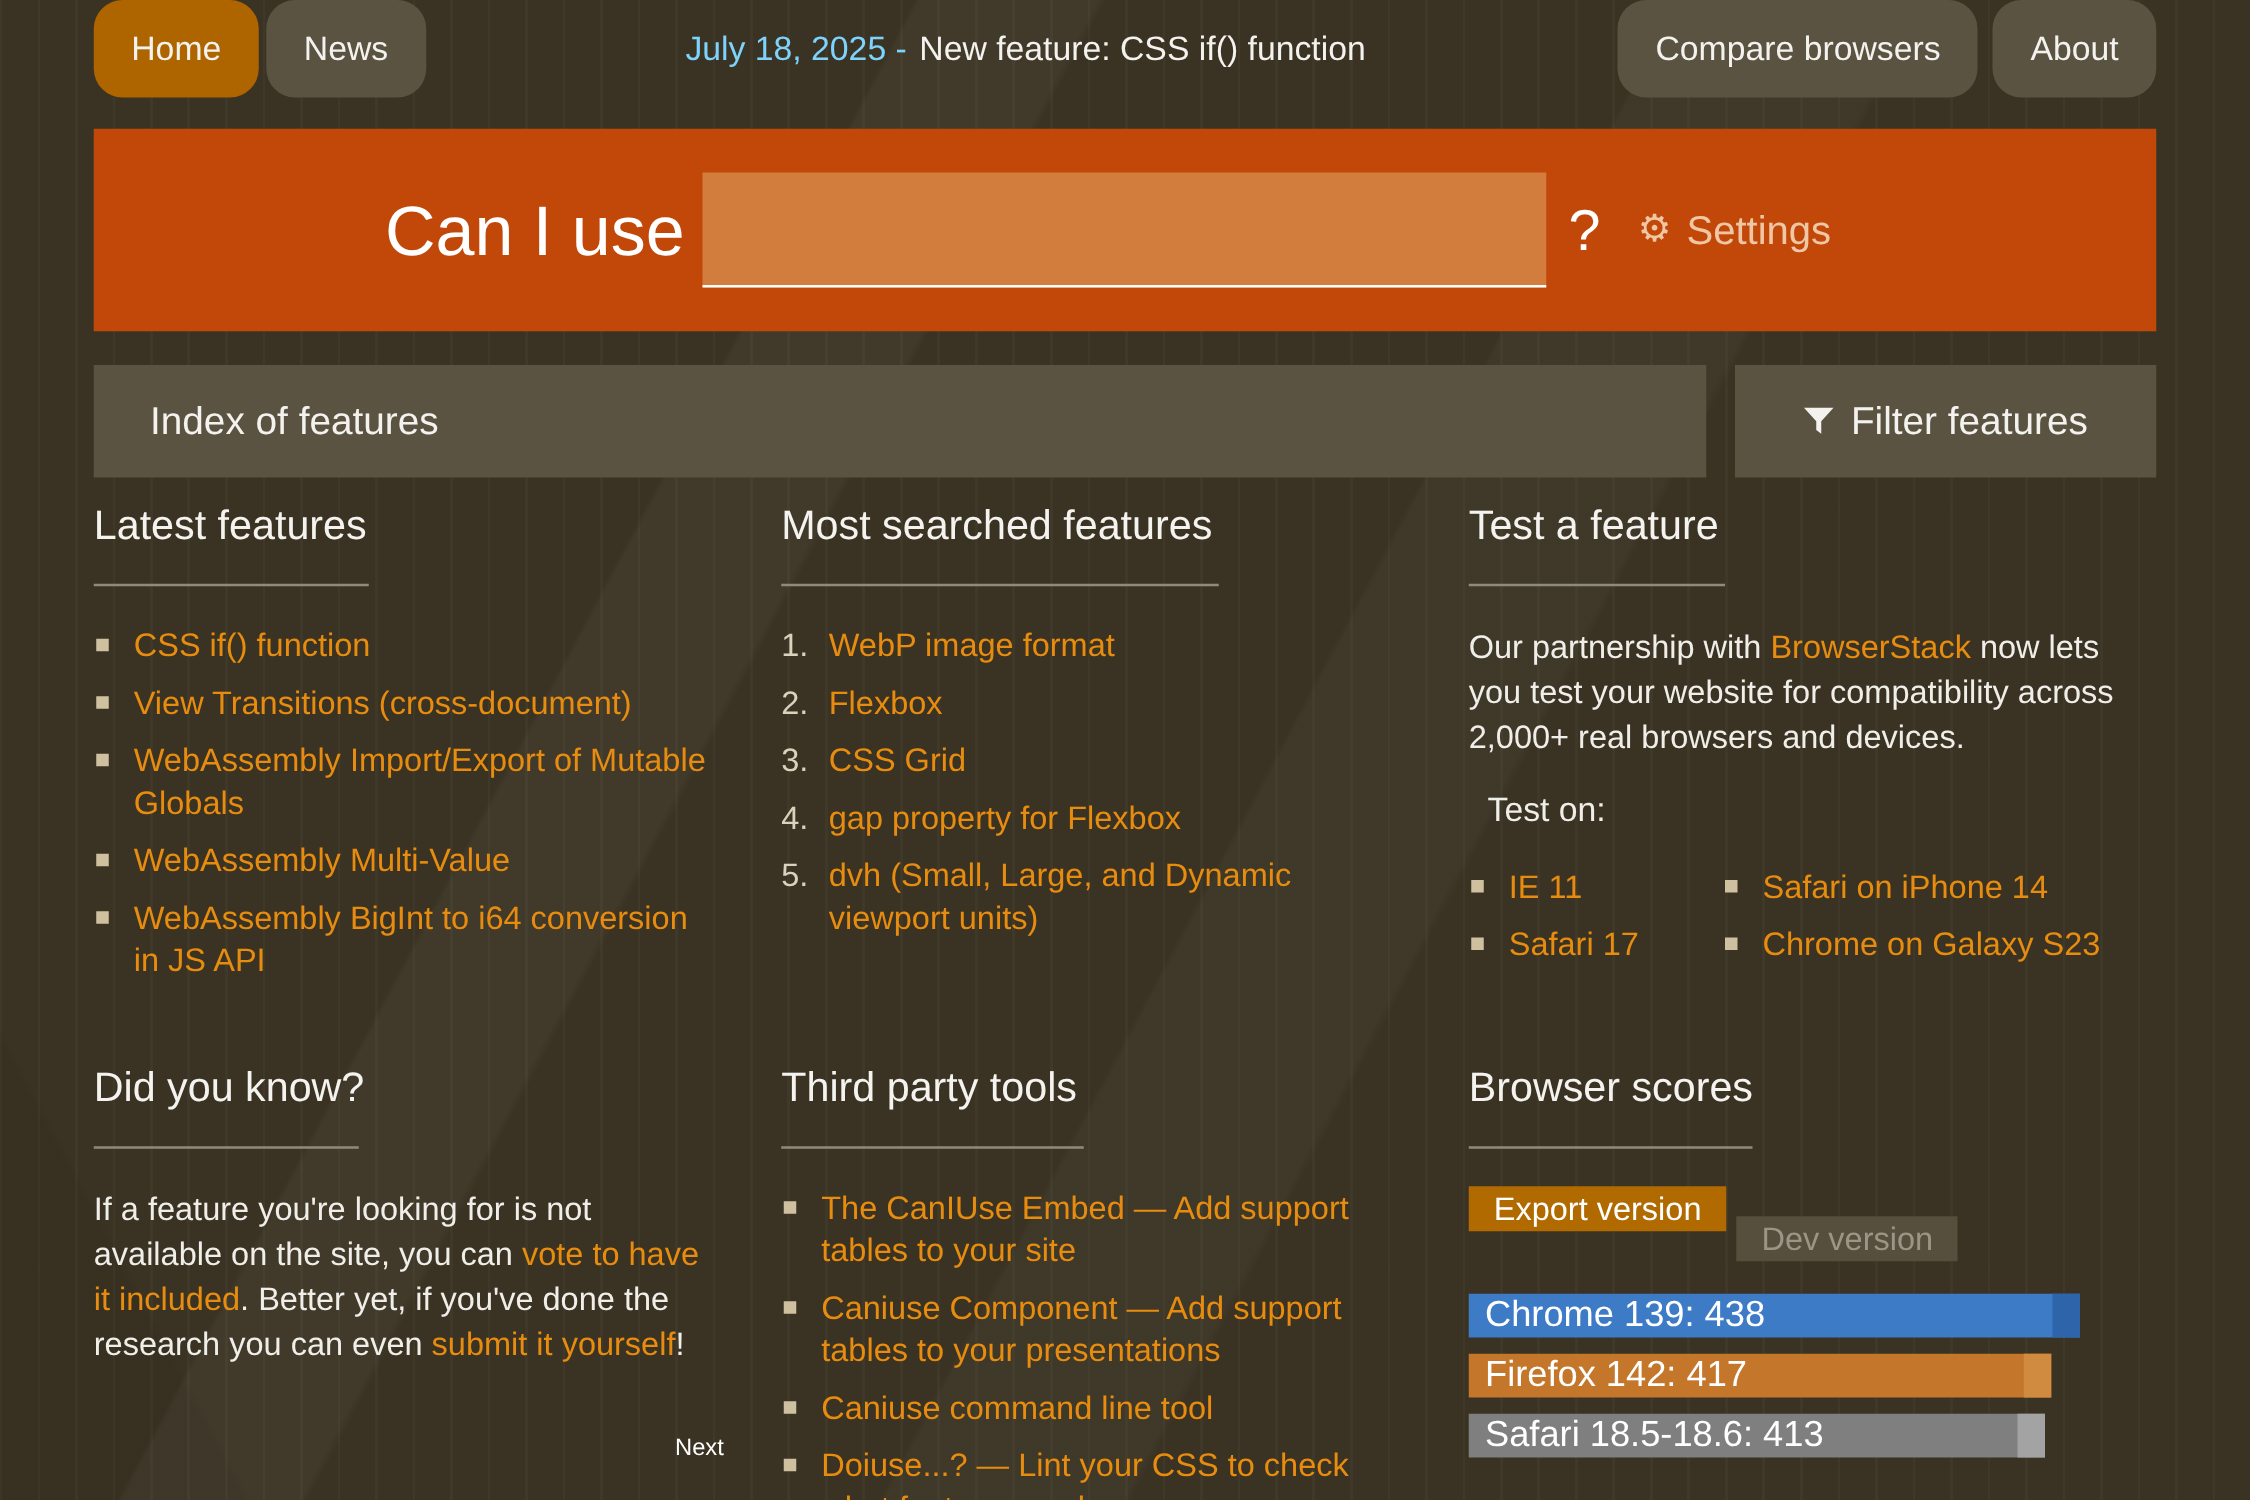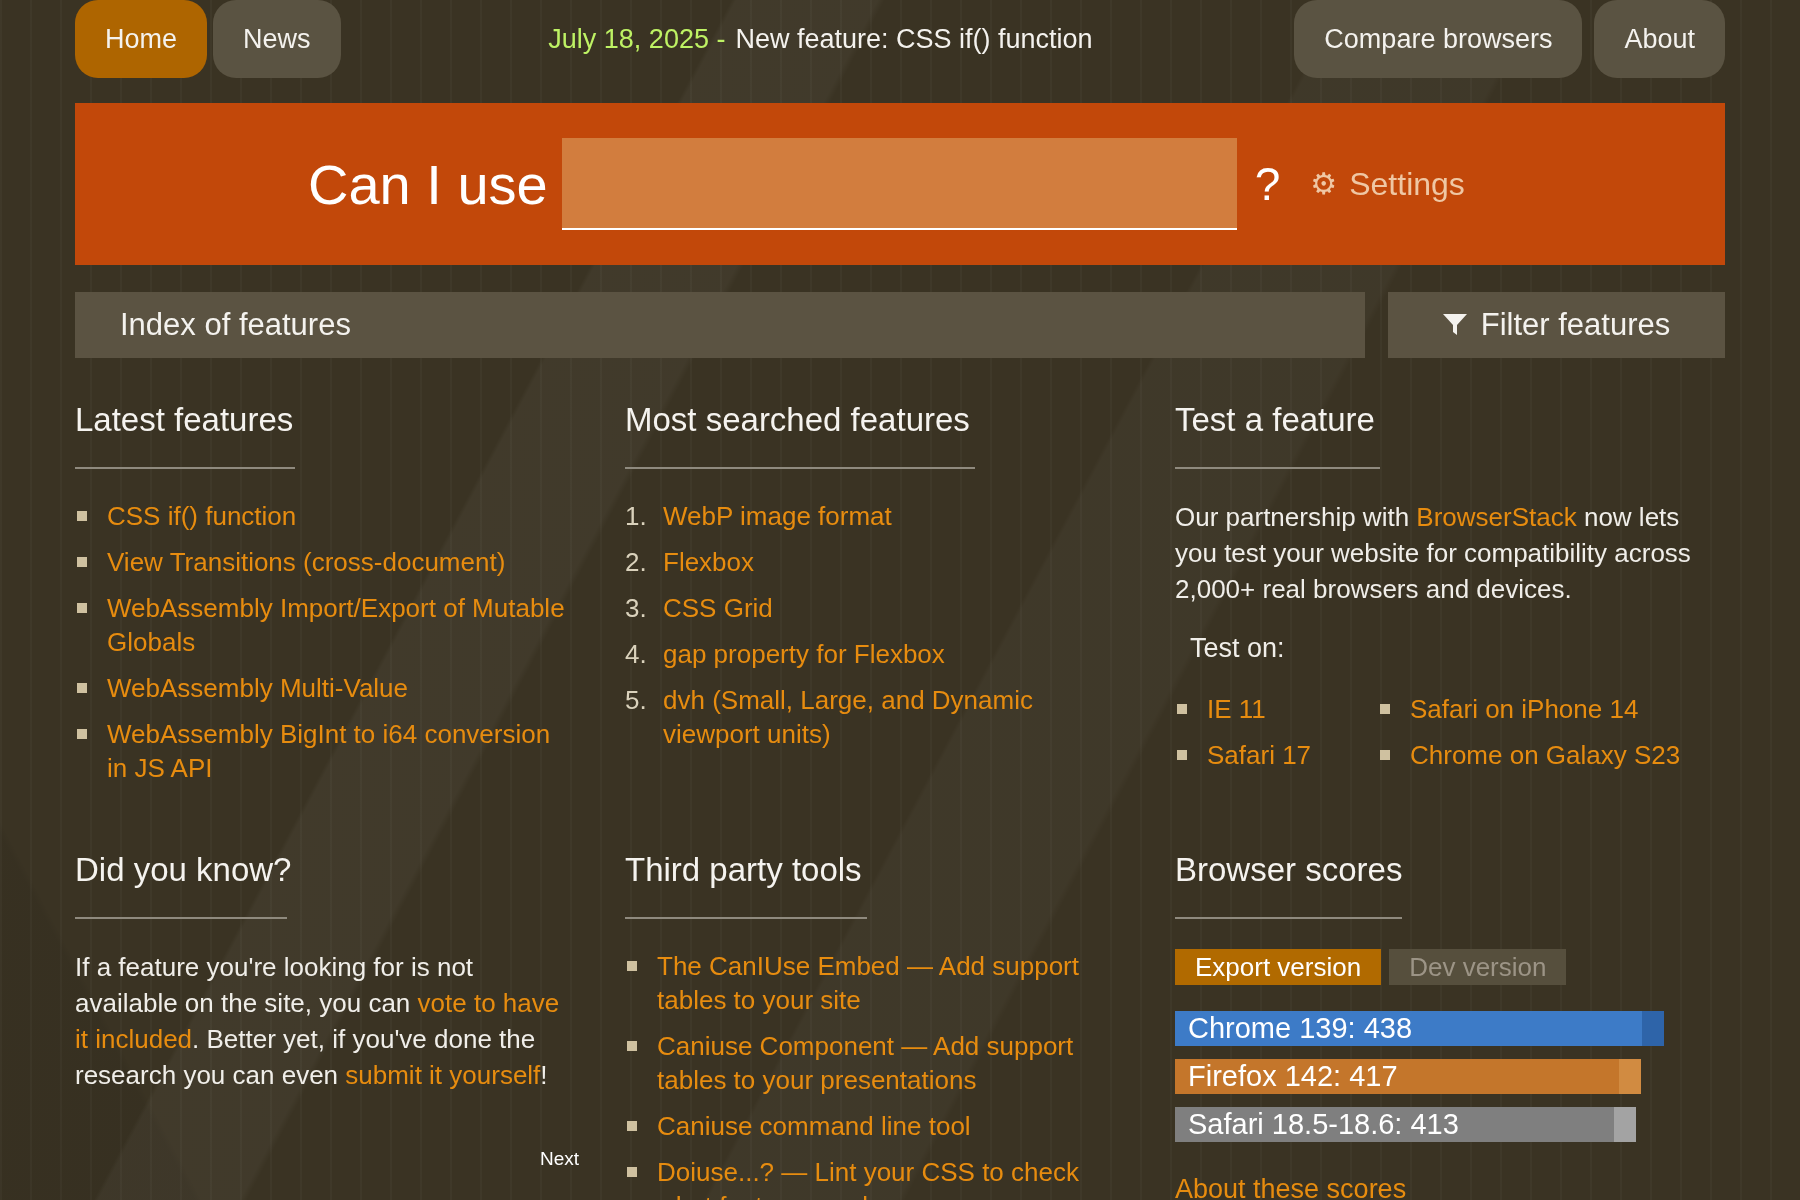--- a/index.html
+++ b/index.html
@@ -12,34 +12,34 @@
          linear-gradient(118deg, transparent 30%, rgba(255,255,255,0.035) 30.2% 36%, transparent 36.3%),
          linear-gradient(118deg, transparent 55%, rgba(255,255,255,0.028) 55.2% 63%, transparent 63.3%),
          linear-gradient(62deg, rgba(0,0,0,0.05) 0 8%, transparent 8.3%);}
   
   .topbar{position:absolute;left:75px;right:75px;top:0;height:78px;display:flex;align-items:stretch;z-index:2;}
   .nav-btn{display:flex;align-items:center;padding:0 30px;font-size:27px;color:#f4f2ee;
            background:#5a5342;margin-right:6px;cursor:pointer;white-space:nowrap;border-radius:23px;}
   .nav-btn.home{background:#ae6500;}
   .nav-btn.about{margin-right:0;margin-left:6px;}
   .top-center{flex:1;display:flex;align-items:center;justify-content:center;font-size:27px;gap:10px;min-width:0;}
-  .date{color:#bef264;white-space:nowrap;}
+  .date{color:#7dd3fc;white-space:nowrap;}
   .announce{color:#f4f2ee;white-space:nowrap;}
   
   .hero{position:absolute;left:75px;right:75px;top:103px;height:162px;background:#c2480a;
         display:flex;align-items:center;z-index:2;}
   .hero-title{color:#fff;font-size:56px;margin-left:233px;white-space:nowrap;}
   .hero-input{width:675px;height:92px;margin-left:14px;background:#d27d3e;border:none;outline:none;
         border-bottom:2px solid #fff;font-size:38px;color:#fff;padding:0 20px;box-sizing:border-box;
         font-family:"Liberation Sans",sans-serif;}
   .hero-q{color:#fff;font-size:46px;margin-left:18px;}
   .hero-settings{display:flex;align-items:center;margin-left:30px;color:#efc7a4;font-size:32px;gap:12px;cursor:pointer;}
   .gear{font-size:30px;font-family:"DejaVu Sans",sans-serif;line-height:1;}
   
-  .index-row{position:absolute;left:75px;right:75px;top:292px;height:66px;display:flex;z-index:2;}
+  .index-row{position:absolute;left:75px;right:75px;top:292px;height:90px;display:flex;z-index:2;}
   .index-bar{width:1290px;background:#5b5342;display:flex;align-items:center;padding-left:45px;
         font-size:31px;color:#f4f2ee;box-sizing:border-box;}
   .filter-btn{margin-left:23px;flex:1;background:#5b5342;display:flex;align-items:center;
         justify-content:center;font-size:31px;color:#f4f2ee;gap:14px;cursor:pointer;}
   
   .row1{position:absolute;left:75px;top:400px;width:1650px;display:grid;
         grid-template-columns:500px 500px 550px;column-gap:50px;z-index:2;}
   .row2{position:absolute;left:75px;top:850px;width:1650px;display:grid;
         grid-template-columns:500px 500px 550px;column-gap:50px;z-index:2;}
   h2{font-size:33px;font-weight:400;color:#f5f3ef;margin:0;line-height:40px;}
@@ -53,21 +53,21 @@
   .feature-link{color:#e78c0f;cursor:pointer;}
   .para{font-size:26px;line-height:36px;color:#f0eee9;margin:0;}
   .inline-link{color:#e78c0f;cursor:pointer;}
   .test-on{font-size:27px;color:#f0eee9;margin:26px 15px 28px;}
   .test-targets{display:flex;}
   .test-targets .feature-list:first-child{width:203px;flex-shrink:0;}
   
   .score-tabs{display:flex;margin:0 0 26px;}
   .tab{height:36px;display:flex;align-items:center;padding:0 20px;font-size:26px;cursor:pointer;white-space:nowrap;}
   .tab.active{background:#b16a00;color:#fff;}
-  .tab.inactive{background:#564f3d;color:#9c9486;margin-left:8px;}
+  .tab.inactive{background:#564f3d;color:#9c9486;margin-left:8px;margin-top:24px;}
   .score-bar{position:relative;height:35px;margin-bottom:13px;display:flex;align-items:center;}
   .bar-label{position:relative;z-index:1;color:#fff;font-size:29px;padding-left:13px;white-space:nowrap;}
   .bar-tip{position:absolute;right:0;top:0;bottom:0;width:22px;}
   .about-link{display:inline-block;margin-top:19px;font-size:27px;color:#e78c0f;cursor:pointer;}
   
   .next-btn{position:absolute;left:540px;top:1148px;font-size:19px;color:#ffffff;cursor:pointer;z-index:3;}
 </style>
 </head>
 <body>
 

